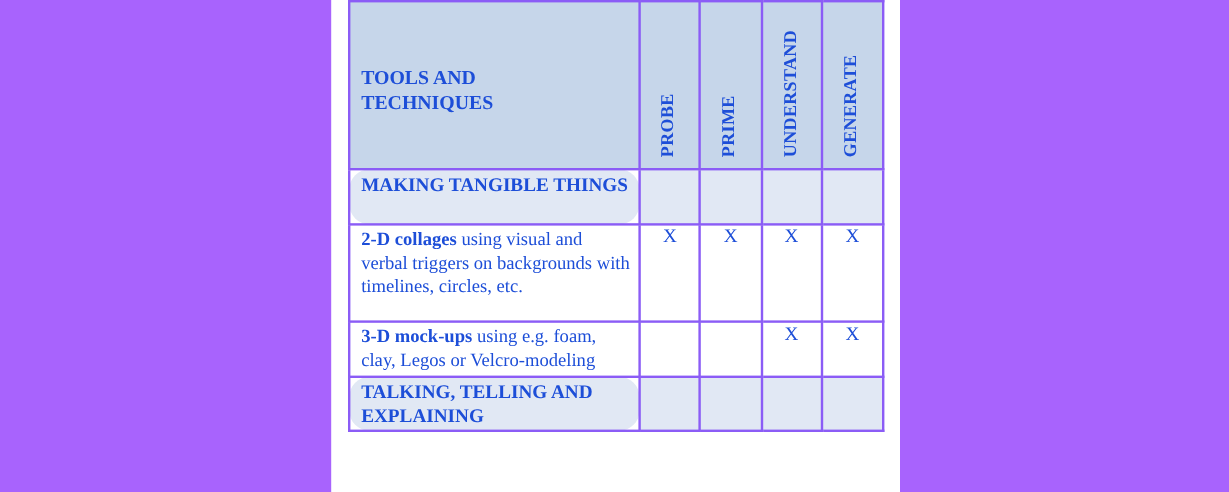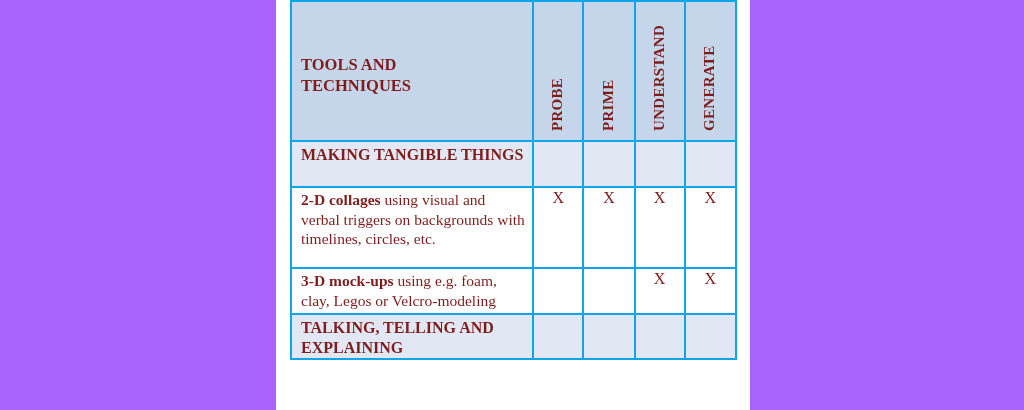--- a/index.html
+++ b/index.html
@@ -13,24 +13,24 @@
     position:absolute; left:276px; top:0; width:474px; height:410px;
     background:#ffffff;
   }
   table.tt {
     position:absolute; left:14px; top:0;
     border-collapse:collapse;
     table-layout:fixed;
     width:447px;
   }
   table.tt td, table.tt th {
-    border:2px solid #0ea5e9;
+    border:2px solid #8b5cf6;
     padding:0;
     vertical-align:top;
-    color:#7f1d1d;
+    color:#1d4ed8;
   }
   .col-tools { width:241px; }
   .col-x { width:50px; }
   .col-x2 { width:51px; }
   tr.hdr { height:140px; }
   tr.hdr th { background:#c6d6ea; vertical-align:middle; text-align:left; }
   .hdr-title {
     font-weight:bold; font-size:16.5px; line-height:21px;
     padding:0 0 0 9px; display:block; margin-top:8px;
   }
@@ -39,20 +39,21 @@
     position:absolute; left:50%; bottom:8px;
     transform-origin:left bottom;
     transform:translateX(8px) rotate(-90deg);
     white-space:nowrap;
     font-weight:bold; font-size:15px; letter-spacing:0.3px;
   }
   tr.section td { background:#e1e8f4; }
   tr.section td.label {
     font-weight:bold; font-size:16px; line-height:19.5px;
     padding:3px 8px 0 9px;
+    border-radius:17px;
   }
   tr.item td { background:#ffffff; }
   tr.item td.label {
     font-size:15.5px; line-height:19.5px;
     padding:2px 6px 0 9px;
   }
   tr.item td.label b { font-weight:bold; }
   td.mark { text-align:center; font-size:16px; padding-top:1px !important; }
   .r1 { height:46px; }
   .r2 { height:81px; }

